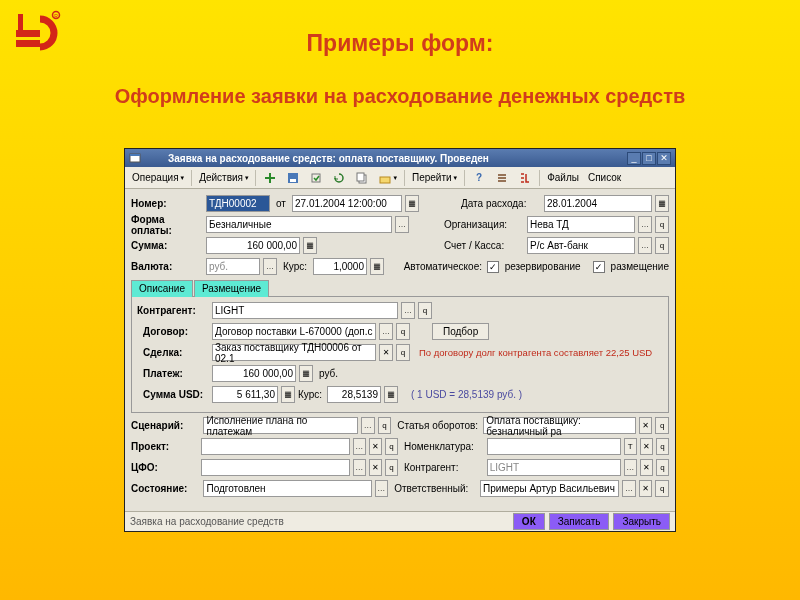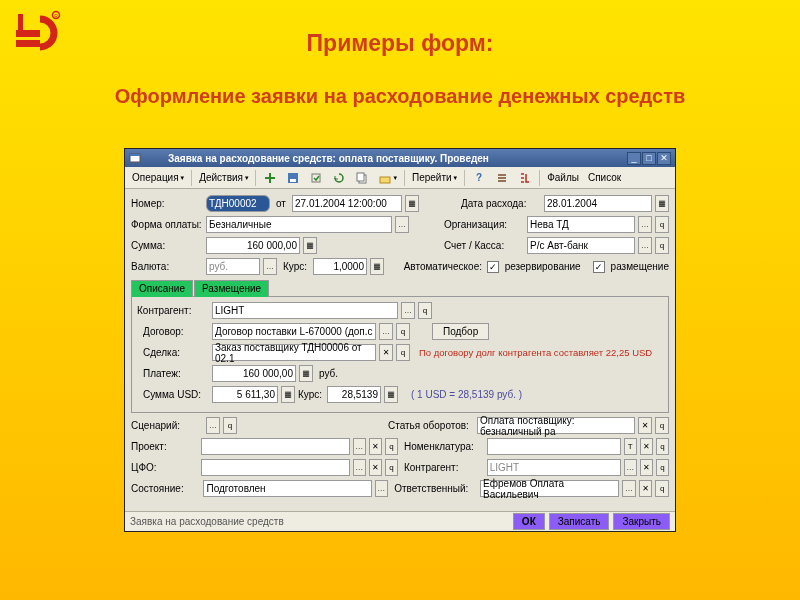--- a/index.html
+++ b/index.html
@@ -12,27 +12,27 @@
   .titlebar-icon { width: 12px; height: 12px; margin-right: 4px; }
   .titlebar-text { flex: 1; font-weight: bold; font-size: 10px; }
   .titlebar-btns { display: flex; gap: 1px; }
   .tbtn { width: 14px; height: 13px; background: #5a7cb0; border: 1px solid #2c4a78; display: flex; align-items: center; justify-content: center; color: #fff; font-size: 9px; }
   .toolbar { height: 22px; background: #efece2; border-bottom: 1px solid #b0ad9e; display: flex; align-items: center; padding: 0 3px; gap: 1px; }
   .tool-item { height: 18px; display: flex; align-items: center; padding: 0 3px; border: 1px solid transparent; font-size: 10px; cursor: default; }
   .tool-ico { width: 14px; height: 14px; display: inline-flex; align-items: center; justify-content: center; }
   .sep { width: 1px; height: 16px; background: #c0bdb0; margin: 0 2px; }
   .form-body { padding: 5px 6px; }
   .row { display: flex; align-items: center; height: 19px; margin-bottom: 2px; gap: 3px; }
-  .lbl { width: 72px; font-size: 10px; color: #000; }
+  .lbl { width: 72px; font-size: 10px; color: #000; font-weight: bold; }
   .lbl-r { width: 80px; font-size: 10px; color: #000; }
   .inp { height: 17px; background: #fff; border: 1px solid #999; display: flex; align-items: center; padding: 0 2px; font-size: 10px; }
-  .inp-sel { background: #2b5797; color: #fff; border-radius: 6px; }
+  .inp-sel { background: #2b5797; color: #fff; }
   .btn-s { width: 14px; height: 17px; background: #efece2; border: 1px solid #999; display: flex; align-items: center; justify-content: center; font-size: 8px; cursor: default; }
   .tabs { display: flex; border-bottom: 1px solid #999; margin: 3px 0 0; height: 18px; position: relative; }
-  .tab { padding: 2px 7px; font-size: 10px; background: #22c55e; border: 1px solid #999; border-bottom: none; margin-right: 1px; position: relative; top: 1px; }
+  .tab { padding: 2px 7px; font-size: 10px; background: #5eead4; border: 1px solid #999; border-bottom: none; margin-right: 1px; position: relative; top: 1px; }
   .tab.active { background: #e5e2d8; z-index: 2; }
   .tab-pane { border: 1px solid #999; border-top: none; padding: 4px 5px 6px; }
   .section-label { font-size: 10px; color: #777; margin: 4px 0 2px; }
   .btn-podbor { height: 17px; padding: 0 10px; background: #efece2; border: 1px solid #999; font-size: 10px; display: inline-flex; align-items: center; cursor: default; }
   .red-note { color: #c02a1a; font-size: 9.5px; margin-left: 6px; }
   .footer { position: absolute; bottom: 0; left: 0; right: 0; height: 20px; background: #efece2; border-top: 1px solid #b0ad9e; display: flex; align-items: center; justify-content: flex-end; padding: 0 5px; gap: 4px; font-size: 10px; }
   .foot-btn { height: 17px; padding: 0 8px; background: #8b5cf6; border: 1px solid #999; display: flex; align-items: center; cursor: default; }
   .foot-btn.ok { font-weight: bold; }
   .chk { width: 12px; height: 12px; border: 1px solid #777; background: #fff; display: inline-flex; align-items: center; justify-content: center; font-size: 9px; margin-right: 3px; }
   .gap { flex: 1 1 auto; }
@@ -248,20 +248,21 @@
         <div style="width:26px;text-align:right;padding-right:2px">Курс:</div>
         <div class="inp" style="width:54px;justify-content:flex-end">28,5139</div>
         <div class="btn-s">▦</div>
         <span style="color:#4a4aa0;margin-left:10px">( 1 USD = 28,5139 руб. )</span>
       </div>
     </div>
 
     <div style="margin-top:3px">
       <div class="row">
         <div class="lbl">Сценарий:</div>
+        <div class="inp" style="width:160px">Исполнение плана по платежам</div>
         <div class="btn-s">…</div>
         <div class="btn-s">q</div>
         <div class="gap"></div>
         <div class="lbl-r" style="width:86px">Статья оборотов:</div>
         <div class="inp" style="width:158px">Оплата поставщику: безналичный ра</div>
         <div class="btn-s">✕</div>
         <div class="btn-s">q</div>
       </div>
       <div class="row">
         <div class="lbl">Проект:</div>
@@ -288,21 +289,21 @@
         <div class="btn-s">…</div>
         <div class="btn-s">✕</div>
         <div class="btn-s">q</div>
       </div>
       <div class="row">
         <div class="lbl">Состояние:</div>
         <div class="inp" style="width:174px">Подготовлен</div>
         <div class="btn-s">…</div>
         <div class="gap"></div>
         <div class="lbl-r" style="width:86px">Ответственный:</div>
-        <div class="inp" style="width:144px">Ефремов Оплата Васильевич</div>
+        <div class="inp" style="width:144px">Примеры Артур Васильевич</div>
         <div class="btn-s">…</div>
         <div class="btn-s">✕</div>
         <div class="btn-s">q</div>
       </div>
     </div>
   </div>
 
   <div class="footer">
     <span style="margin-right:auto;color:#555">Заявка на расходование средств</span>
     <div class="foot-btn ok">ОК</div>

